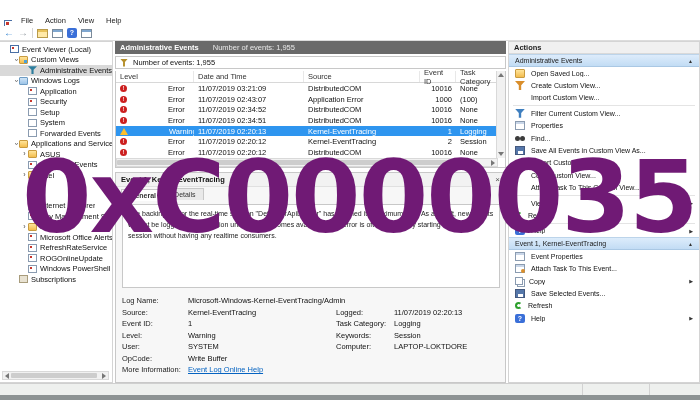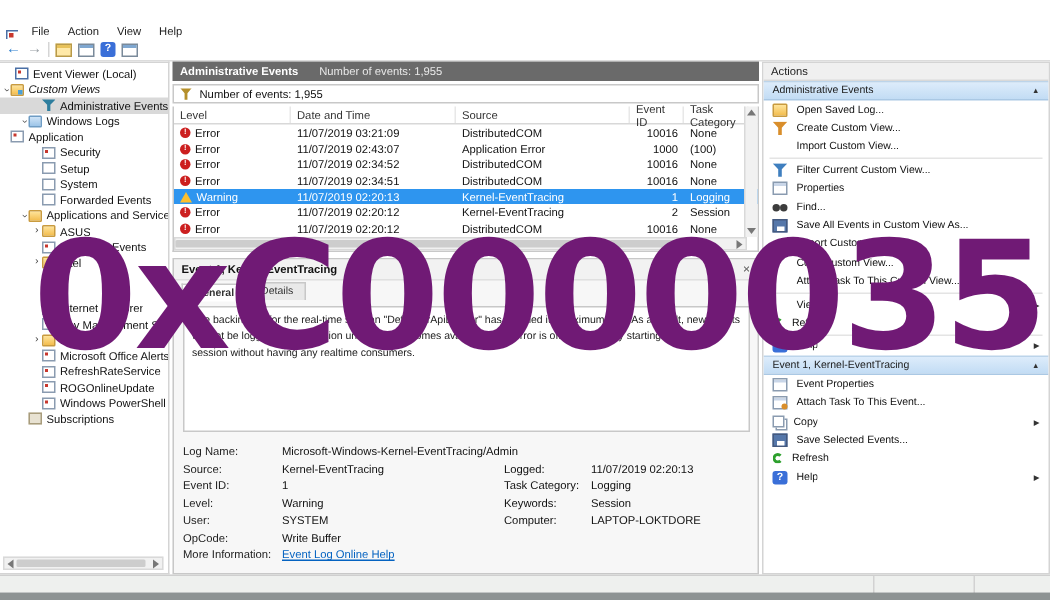--- a/index.html
+++ b/index.html
@@ -64,21 +64,21 @@
   #main-header { position:absolute; left:0; top:0; width:391px; height:13px; background:#6a6a6a; color:#fff; display:flex; align-items:center; padding:0 5px; }
   #main-header .t { font-weight:bold; font-size:7.5px; }
   #main-header .c { margin-left:14px; color:#e8e8e8; }
   #filter-row { position:absolute; left:0; top:15px; width:391px; height:13px; border:1px solid #c8c8c8; background:#fff; display:flex; align-items:center; padding:0 4px; }
   .i-funnel-sm { width:8px; height:8px; clip-path:polygon(0 0,100% 0,62% 45%,62% 100%,38% 100%,38% 45%); background:#b58f2a; margin-right:5px; }
   #table-wrap { position:absolute; left:0; top:30px; width:391px; height:97px; border:1px solid #c8c8c8; border-top:none; background:#fff; }
   .thead { display:flex; height:12px; border-bottom:1px solid #d8d8d8; align-items:center; }
   .thead .hc { border-right:1px solid #e8e8e8; height:100%; display:flex; align-items:center; padding:0 4px; color:#333; }
   .c0{width:78px;} .c1{width:110px;} .c2{width:116px;} .c3{width:36px; justify-content:flex-end;} .c4{width:43px;}
   .erow { display:flex; height:10.7px; align-items:center; }
-  .erow > span { padding:0 4px; overflow:hidden; white-space:nowrap; }
+  .erow > span { padding:0 4px; overflow:hidden; white-space:nowrap;gap:38px; }
   .erow.sel { background:#2e95ef; color:#fff; }
   .lvl-ic { width:7px; height:7px; flex:none; margin-right:3px; }
   .lvl-error { border-radius:50%; background:#cc1f1f; color:#fff; font-size:5px; font-weight:bold; text-align:center; line-height:7px; }
   .lvl-error::after { content:"!"; }
   .lvl-warn { width:0; height:0; border-left:4px solid transparent; border-right:4px solid transparent; border-bottom:7px solid #fdbf2d; background:none; }
   .c-level { width:78px; display:flex; align-items:center; }
   .c-dt{width:110px;} .c-src{width:116px;} .c-id{width:36px; text-align:right; display:inline-block;} .c-cat{width:43px;}
   #tbl-vscroll { position:absolute; right:0; top:0; width:9px; height:87px; background:#f1f1f1; border-left:1px solid #d9d9d9; display:flex; flex-direction:column; justify-content:space-between; align-items:center; padding:2px 0; }
   #tbl-hscroll { left:0; top:87px; width:382px; }
   #tbl-hscroll .thumb { width:355px; }
@@ -96,21 +96,21 @@
   #p-fields { position:absolute; left:6px; top:122px; width:378px; }
   .f-row { display:flex; height:11.5px; align-items:center; }
   .fl { width:66px; flex:none; color:#222; }
   .fv { width:130px; flex:none; white-space:nowrap; }
   .fv.wide { width:auto; }
   .fl2 { width:58px; flex:none; margin-left:18px; }
   .fv2 { flex:1; white-space:nowrap; }
   .link { color:#0563c1; text-decoration:underline; }
 
   
-  #a-title { height:12px; background:#f0f0f0; border-bottom:1px solid #d9d9d9; font-weight:normal; display:flex; align-items:center; padding-left:5px; color:#222; }
+  #a-title { height:12px; background:#f0f0f0; border-bottom:1px solid #d9d9d9; font-weight:bold; display:flex; align-items:center; padding-left:5px; color:#222; }
   .sec-h { height:13px; background:linear-gradient(#ddecfb,#c2dcf4); border-top:1px solid #bcd4ea; border-bottom:1px solid #aac8e4; display:flex; align-items:center; padding:0 6px; color:#1a1a1a; }
   .sec-h .lbl { font-size:7px; }
   .sec-h .col { margin-left:auto; font-size:5px; color:#333; }
   .act-row { height:12.4px; display:flex; align-items:center; padding:0 6px; }
   .act-row .lbl { font-size:7px; color:#111; white-space:nowrap; overflow:hidden; }
   .act-row .sub { margin-left:auto; font-size:5px; color:#333; }
   .divider { height:1px; background:#e4e4e4; margin:1px 4px; }
   .aicon { width:10px; height:9px; flex:none; margin-right:6px; position:relative; }
   .i-open-log { background:linear-gradient(#ffe49a,#f3bd4e); border:1px solid #c99b3f; border-radius:1px; }
   .i-funnel-gold { clip-path:polygon(0 0,100% 0,62% 45%,62% 100%,38% 100%,38% 45%); background:#d98e2b; }
@@ -160,36 +160,36 @@
   <span class="tb-icon"></span>
 </div>
 
 <div id="tree-panel">
   <div id="tree">
       <div class="tree-row" style="padding-left: 3px;">
         <span class="exp"></span>
         <span class="ticon i-event-viewer"></span>
         <span class="tree-label">Event Viewer (Local)</span>
       </div>
-      <div class="tree-row" style=" font-style: italic;">
+      <div class="tree-row" style="padding-left: 12px;">
         <span class="exp open">›</span>
         <span class="ticon i-folder-views"></span>
         <span class="tree-label">Custom Views</span>
       </div>
       <div class="tree-row sel" style="padding-left: 21px;">
         <span class="exp"></span>
         <span class="ticon i-admin-view"></span>
         <span class="tree-label">Administrative Events</span>
       </div>
       <div class="tree-row" style="padding-left: 12px;">
         <span class="exp open">›</span>
         <span class="ticon i-folder-logs"></span>
         <span class="tree-label">Windows Logs</span>
       </div>
-      <div class="tree-row" style="">
+      <div class="tree-row" style="padding-left: 21px;">
         <span class="exp"></span>
         <span class="ticon i-log"></span>
         <span class="tree-label">Application</span>
       </div>
       <div class="tree-row" style="padding-left: 21px;">
         <span class="exp"></span>
         <span class="ticon i-log"></span>
         <span class="tree-label">Security</span>
       </div>
       <div class="tree-row" style="padding-left: 21px;">

